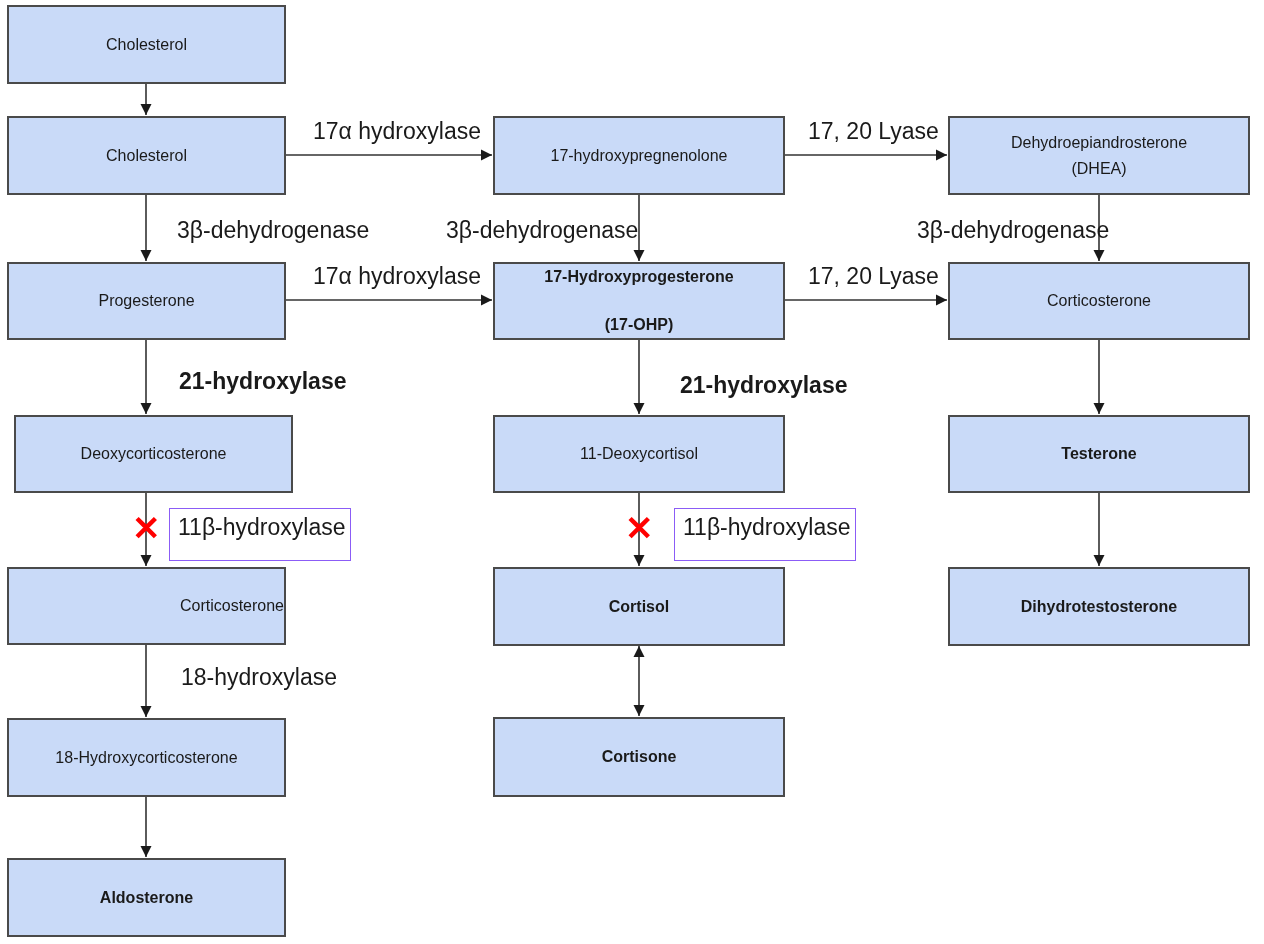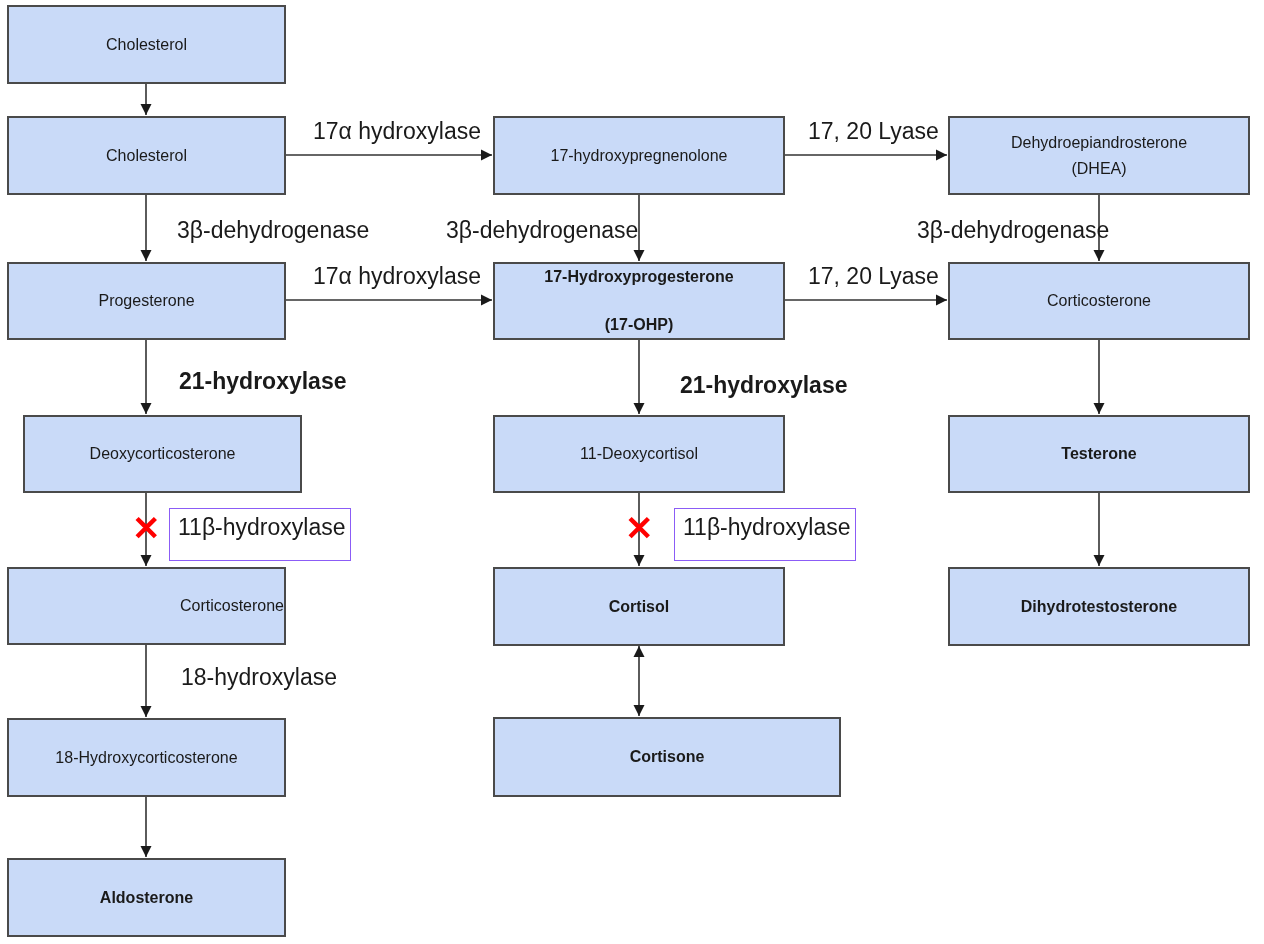--- a/index.html
+++ b/index.html
@@ -47,21 +47,21 @@
 
 <div class="node" style="left:7px;top:5px;width:279px;height:79px;">
   <span>Cholesterol</span>
 </div>
 <div class="node" style="left:7px;top:116px;width:279px;height:79px;">
   <span>Cholesterol</span>
 </div>
 <div class="node" style="left:7px;top:262px;width:279px;height:78px;">
   <span>Progesterone</span>
 </div>
-<div class="node" style="left:23px;top:415px;width:279px;height:78px;">
+<div class="node" style="left:14px;top:415px;width:279px;height:78px;">
   <span>Deoxycorticosterone</span>
 </div>
 <div class="node" style="left:7px;top:567px;width:279px;height:78px;justify-content:flex-end;">
   <span>Corticosterone</span>
 </div>
 <div class="node" style="left:7px;top:718px;width:279px;height:79px;">
   <span>18-Hydroxycorticosterone</span>
 </div>
 <div class="node bold" style="left:7px;top:858px;width:279px;height:79px;">
   <span>Aldosterone</span>
@@ -73,21 +73,21 @@
 <div class="node bold" style="left:493px;top:262px;width:292px;height:78px;flex-direction:column;justify-content:space-between;">
   <span>17-Hydroxyprogesterone</span>
   <span>(17-OHP)</span>
 </div>
 <div class="node" style="left:493px;top:415px;width:292px;height:78px;">
   <span>11-Deoxycortisol</span>
 </div>
 <div class="node bold" style="left:493px;top:567px;width:292px;height:79px;">
   <span>Cortisol</span>
 </div>
-<div class="node bold" style="left:493px;top:717px;width:348px;height:80px;">
+<div class="node bold" style="left:493px;top:717px;width:292px;height:80px;">
   <span>Cortisone</span>
 </div>
 
 <div class="node" style="left:948px;top:116px;width:302px;height:79px;flex-direction:column;">
   <span>Dehydroepiandrosterone</span>
   <span>(DHEA)</span>
 </div>
 <div class="node" style="left:948px;top:262px;width:302px;height:78px;">
   <span>Corticosterone</span>
 </div>

